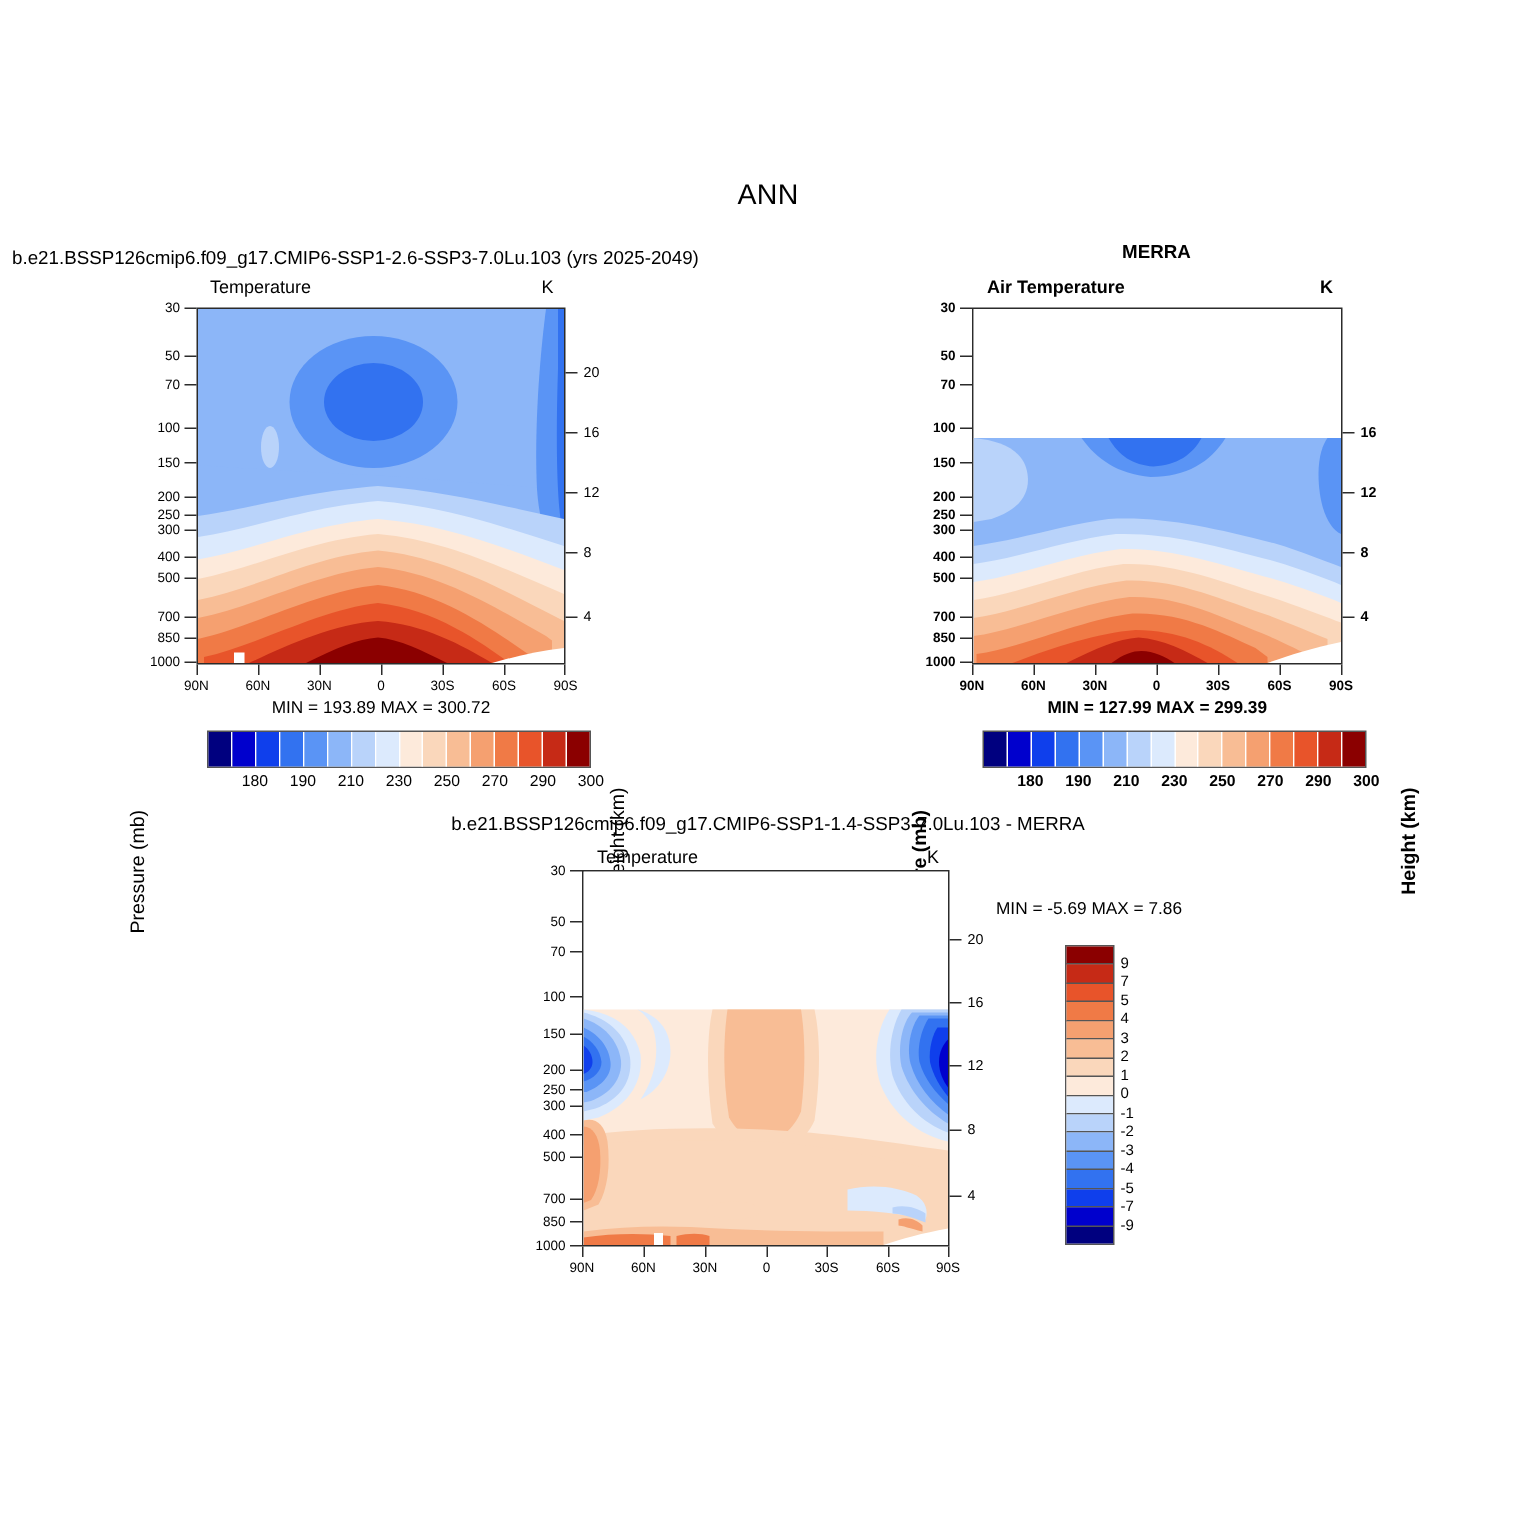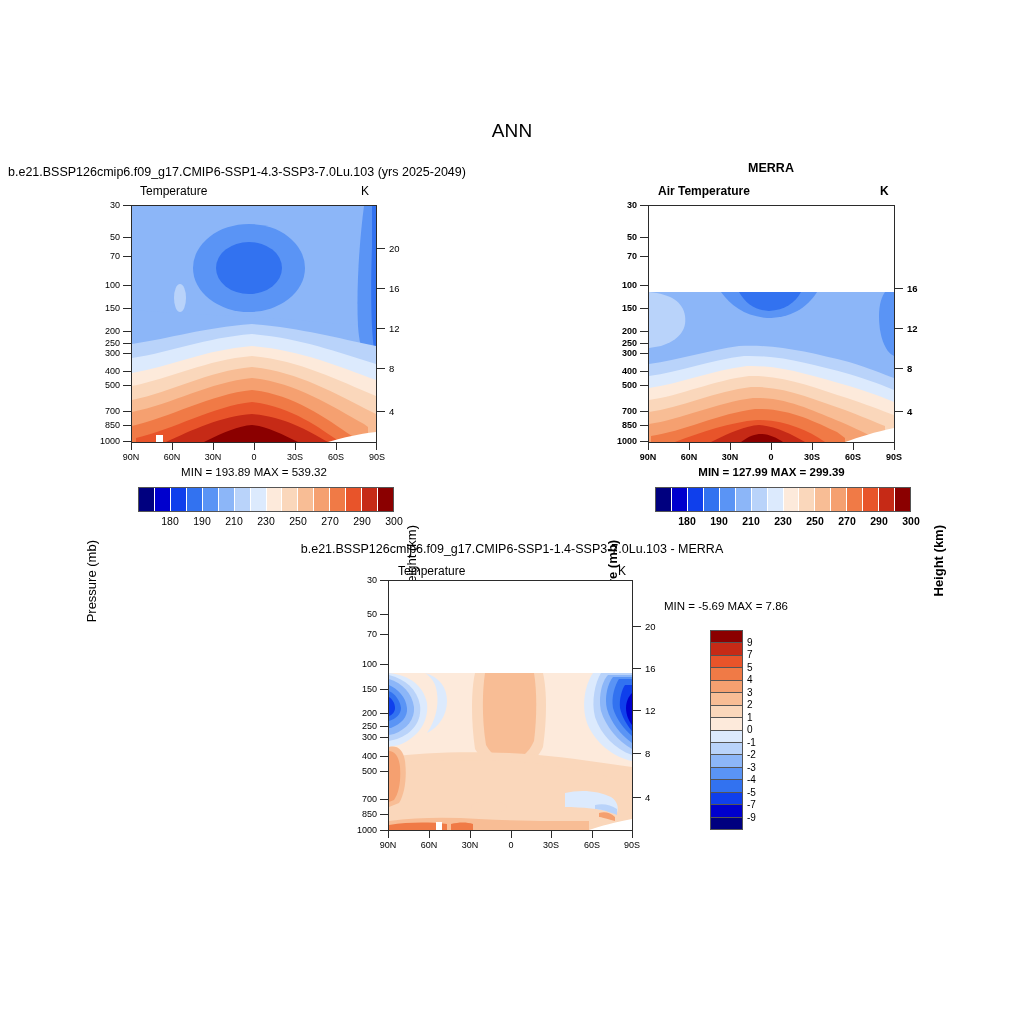--- a/index.html
+++ b/index.html
@@ -108,21 +108,21 @@
   .cbar-v > div { flex: 1 1 0; border-bottom: 1px solid #555; }
   .cbar-v > div:last-child { border-bottom: none; }
 </style>
 </head>
 <body>
 
 <div class="abs main-title" style="left:0; top:120px; width:1024px; text-align:center;">ANN</div>
 
 <div class="abs" style="left:0; top:160px; width:512px; height:380px;">
 
-  <div class="abs case-title" style="left:8px; top:5px;">b.e21.BSSP126cmip6.f09_g17.CMIP6-SSP1-4.3-SSP3-7.0Lu.103 (yrs 2025-2049)</div>
+  <div class="abs case-title" style="left:8px; top:5px;">b.e21.BSSP126cmip6.f09_g17.CMIP6-SSP1-2.6-SSP3-7.0Lu.103 (yrs 2025-2049)</div>
 
   <div class="abs var-label" style="left:140px; top:24px;">Temperature</div>
   <div class="abs unit-label" style="left:361px; top:24px;">K</div>
 
   <div class="abs axis-name rot-left" style="left:84px; top:380px;">Pressure (mb)</div>
 
   <div class="abs axis-name rot-right" style="left:404px; top:365px;">Height (km)</div>
 
   <div class="abs plot-frame" style="left:131px; top:45px; width:246px; height:238px;">
     <svg class="plot-svg" width="244" height="236" viewBox="0 0 244 236" preserveAspectRatio="none">
@@ -214,21 +214,21 @@
     <div class="tick" style="left:376px; top:283px; width:1.4px; height:7px;"></div>
   </div>
   <div class="abs xtick-lab" style="left:116px; top:293px; width:30px; text-align:center;">90N</div>
   <div class="abs xtick-lab" style="left:157px; top:293px; width:30px; text-align:center;">60N</div>
   <div class="abs xtick-lab" style="left:198px; top:293px; width:30px; text-align:center;">30N</div>
   <div class="abs xtick-lab" style="left:239px; top:293px; width:30px; text-align:center;">0</div>
   <div class="abs xtick-lab" style="left:280px; top:293px; width:30px; text-align:center;">30S</div>
   <div class="abs xtick-lab" style="left:321px; top:293px; width:30px; text-align:center;">60S</div>
   <div class="abs xtick-lab" style="left:362px; top:293px; width:30px; text-align:center;">90S</div>
 
-  <div class="abs minmax ctr" style="left:131px; top:306px; width:246px;">MIN = 193.89  MAX = 539.32</div>
+  <div class="abs minmax ctr" style="left:131px; top:306px; width:246px;">MIN = 193.89  MAX = 300.72</div>
 
   <div class="abs cbar-h" style="left:138px; top:327px; width:256px;">
     <div style="background:#00007f"></div>
     <div style="background:#0000cd"></div>
     <div style="background:#0f3fec"></div>
     <div style="background:#3272f0"></div>
     <div style="background:#5a94f5"></div>
     <div style="background:#8cb6f8"></div>
     <div style="background:#b9d3fa"></div>
     <div style="background:#dceafd"></div>

